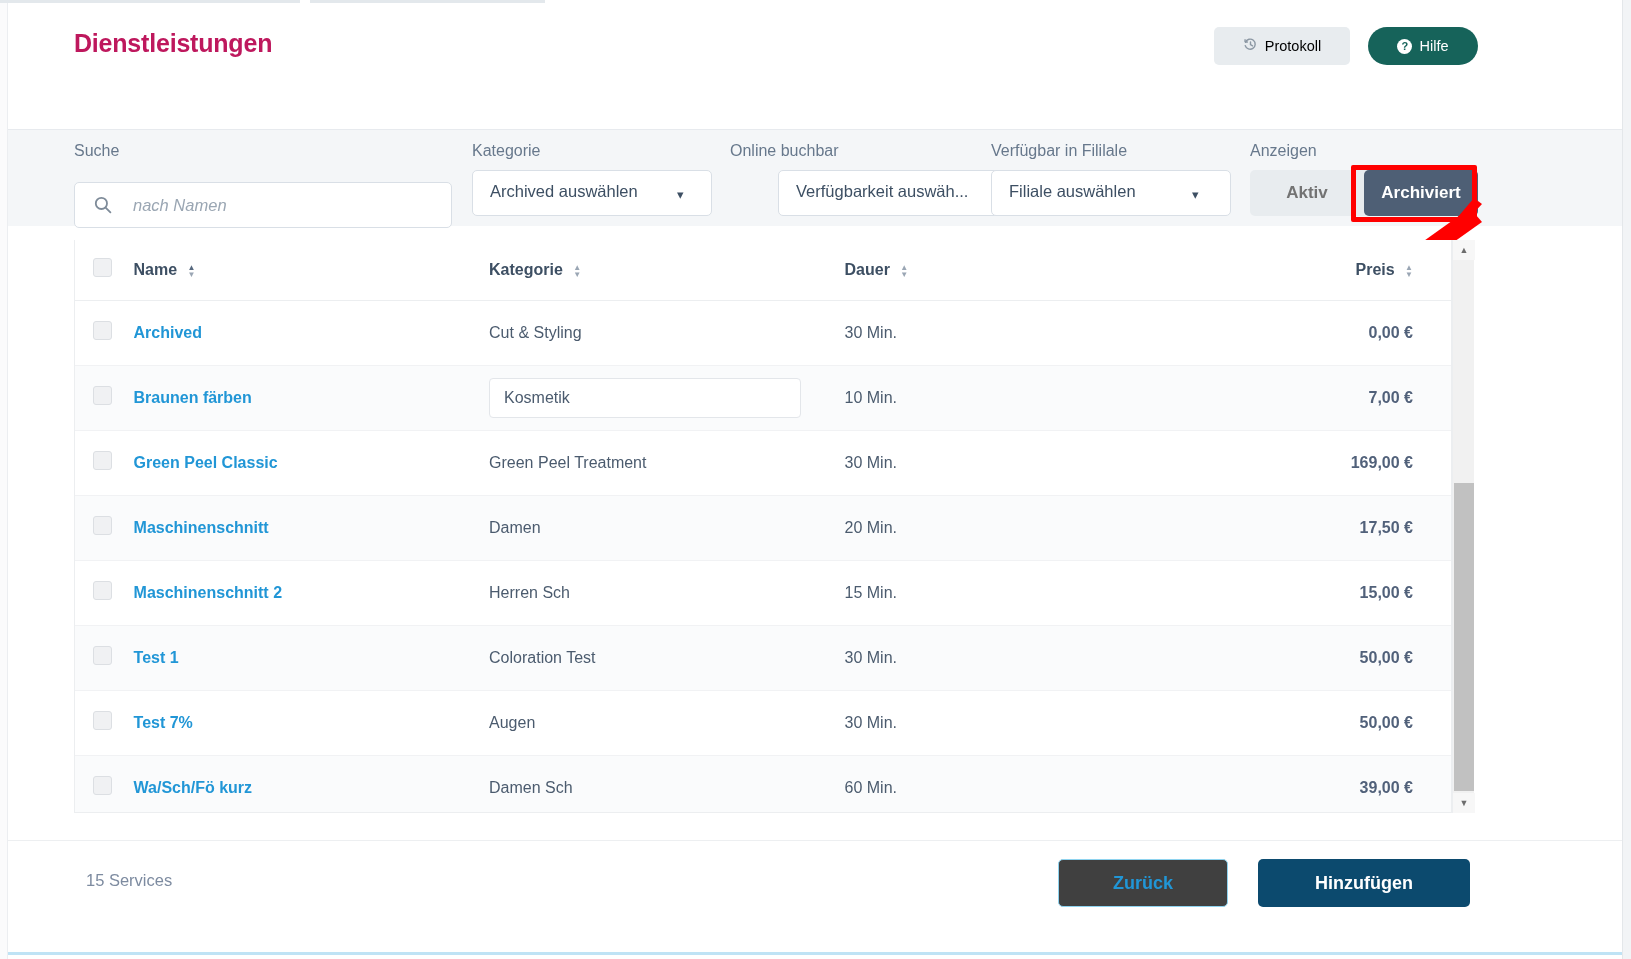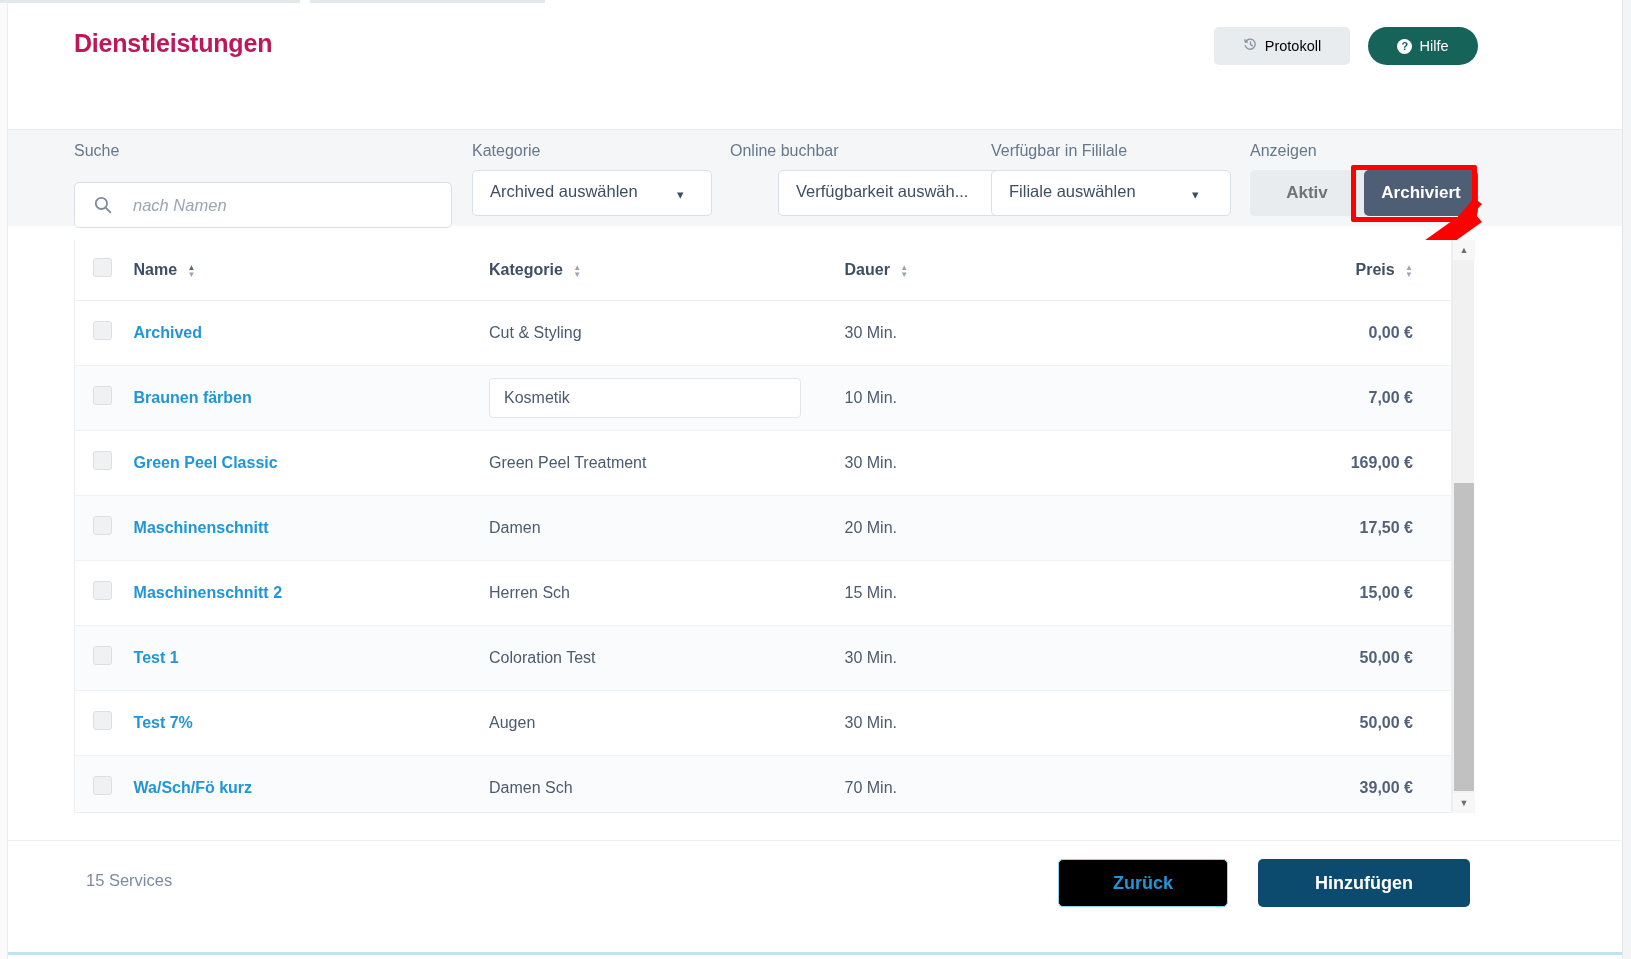--- a/index.html
+++ b/index.html
@@ -260,21 +260,21 @@
     background: #ffffff;
     border-top: 1px solid #edeff1;
   }
   .svc-count {
     position: absolute; left: 66px; top: 30px;
     font-size: 16.5px; color: #7d8ba0; margin-left: 12px;
   }
   .btn-zurueck {
     position: absolute; left: 1050px; top: 18px;
     width: 170px; height: 48px;
-    background: #000000; border: 1px solid #8ed3ef; border-radius: 5px;
+    background: #404040; border: 1px solid #8ed3ef; border-radius: 5px;
     color: #2196d6; font-size: 18px; font-weight: 700;
     cursor: pointer; font-family: "Liberation Sans", sans-serif;
   }
   .btn-hinzu {
     position: absolute; left: 1250px; top: 18px;
     width: 212px; height: 48px;
     background: #0c4a6e; border: none; border-radius: 5px;
     color: #ffffff; font-size: 18px; font-weight: 700;
     cursor: pointer; font-family: "Liberation Sans", sans-serif;
   }
@@ -454,21 +454,21 @@
             <td class="c-check" style="padding-left: 18px;"><span class="chk"></span></td>
             <td><span class="name-link">Test 7%</span></td>
             <td><span>Augen</span></td>
             <td>30 Min.</td>
             <td class="cell-right">50,00 €</td>
           </tr>
           <tr>
             <td class="c-check" style="padding-left: 18px;"><span class="chk"></span></td>
             <td><span class="name-link">Wa/Sch/Fö kurz</span></td>
             <td><span>Damen Sch</span></td>
-            <td>70 Min.</td>
+            <td>60 Min.</td>
             <td class="cell-right">39,00 €</td>
           </tr>
         </tbody>
     </table>
   </div>
 
   <div class="sb">
     <div class="sb-arrow up">
         <span>▲</span>
       </div>

